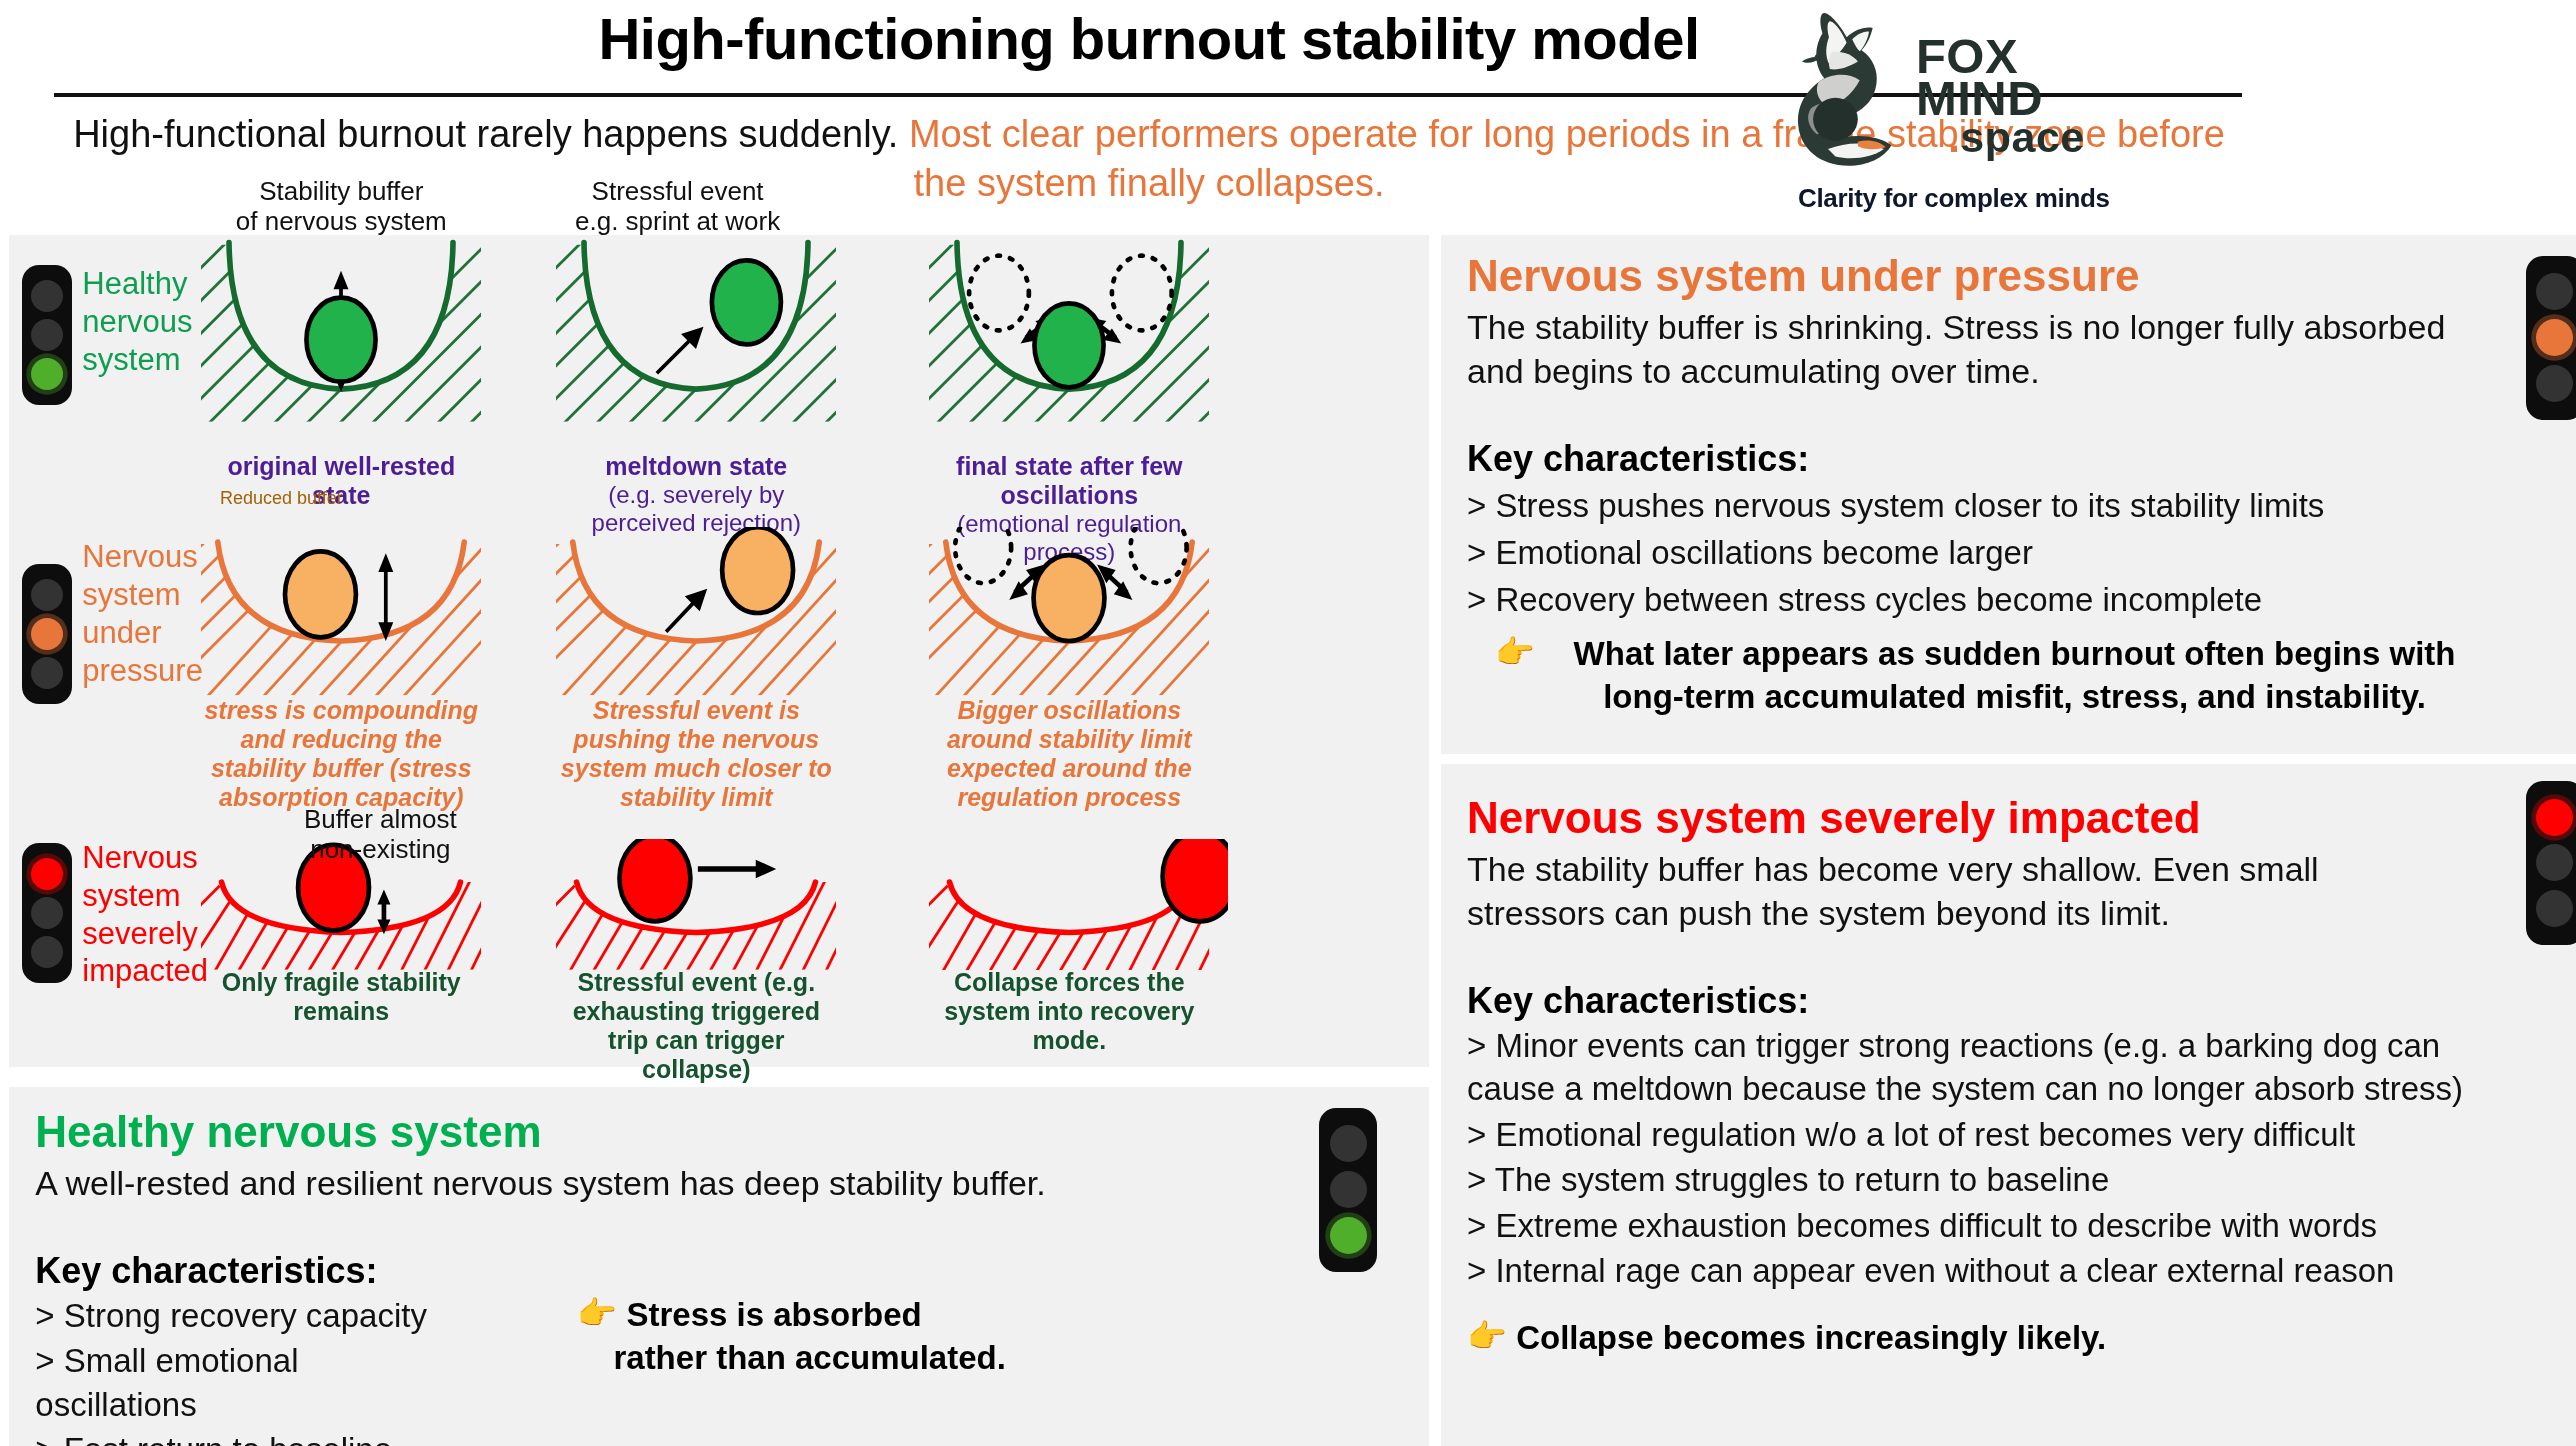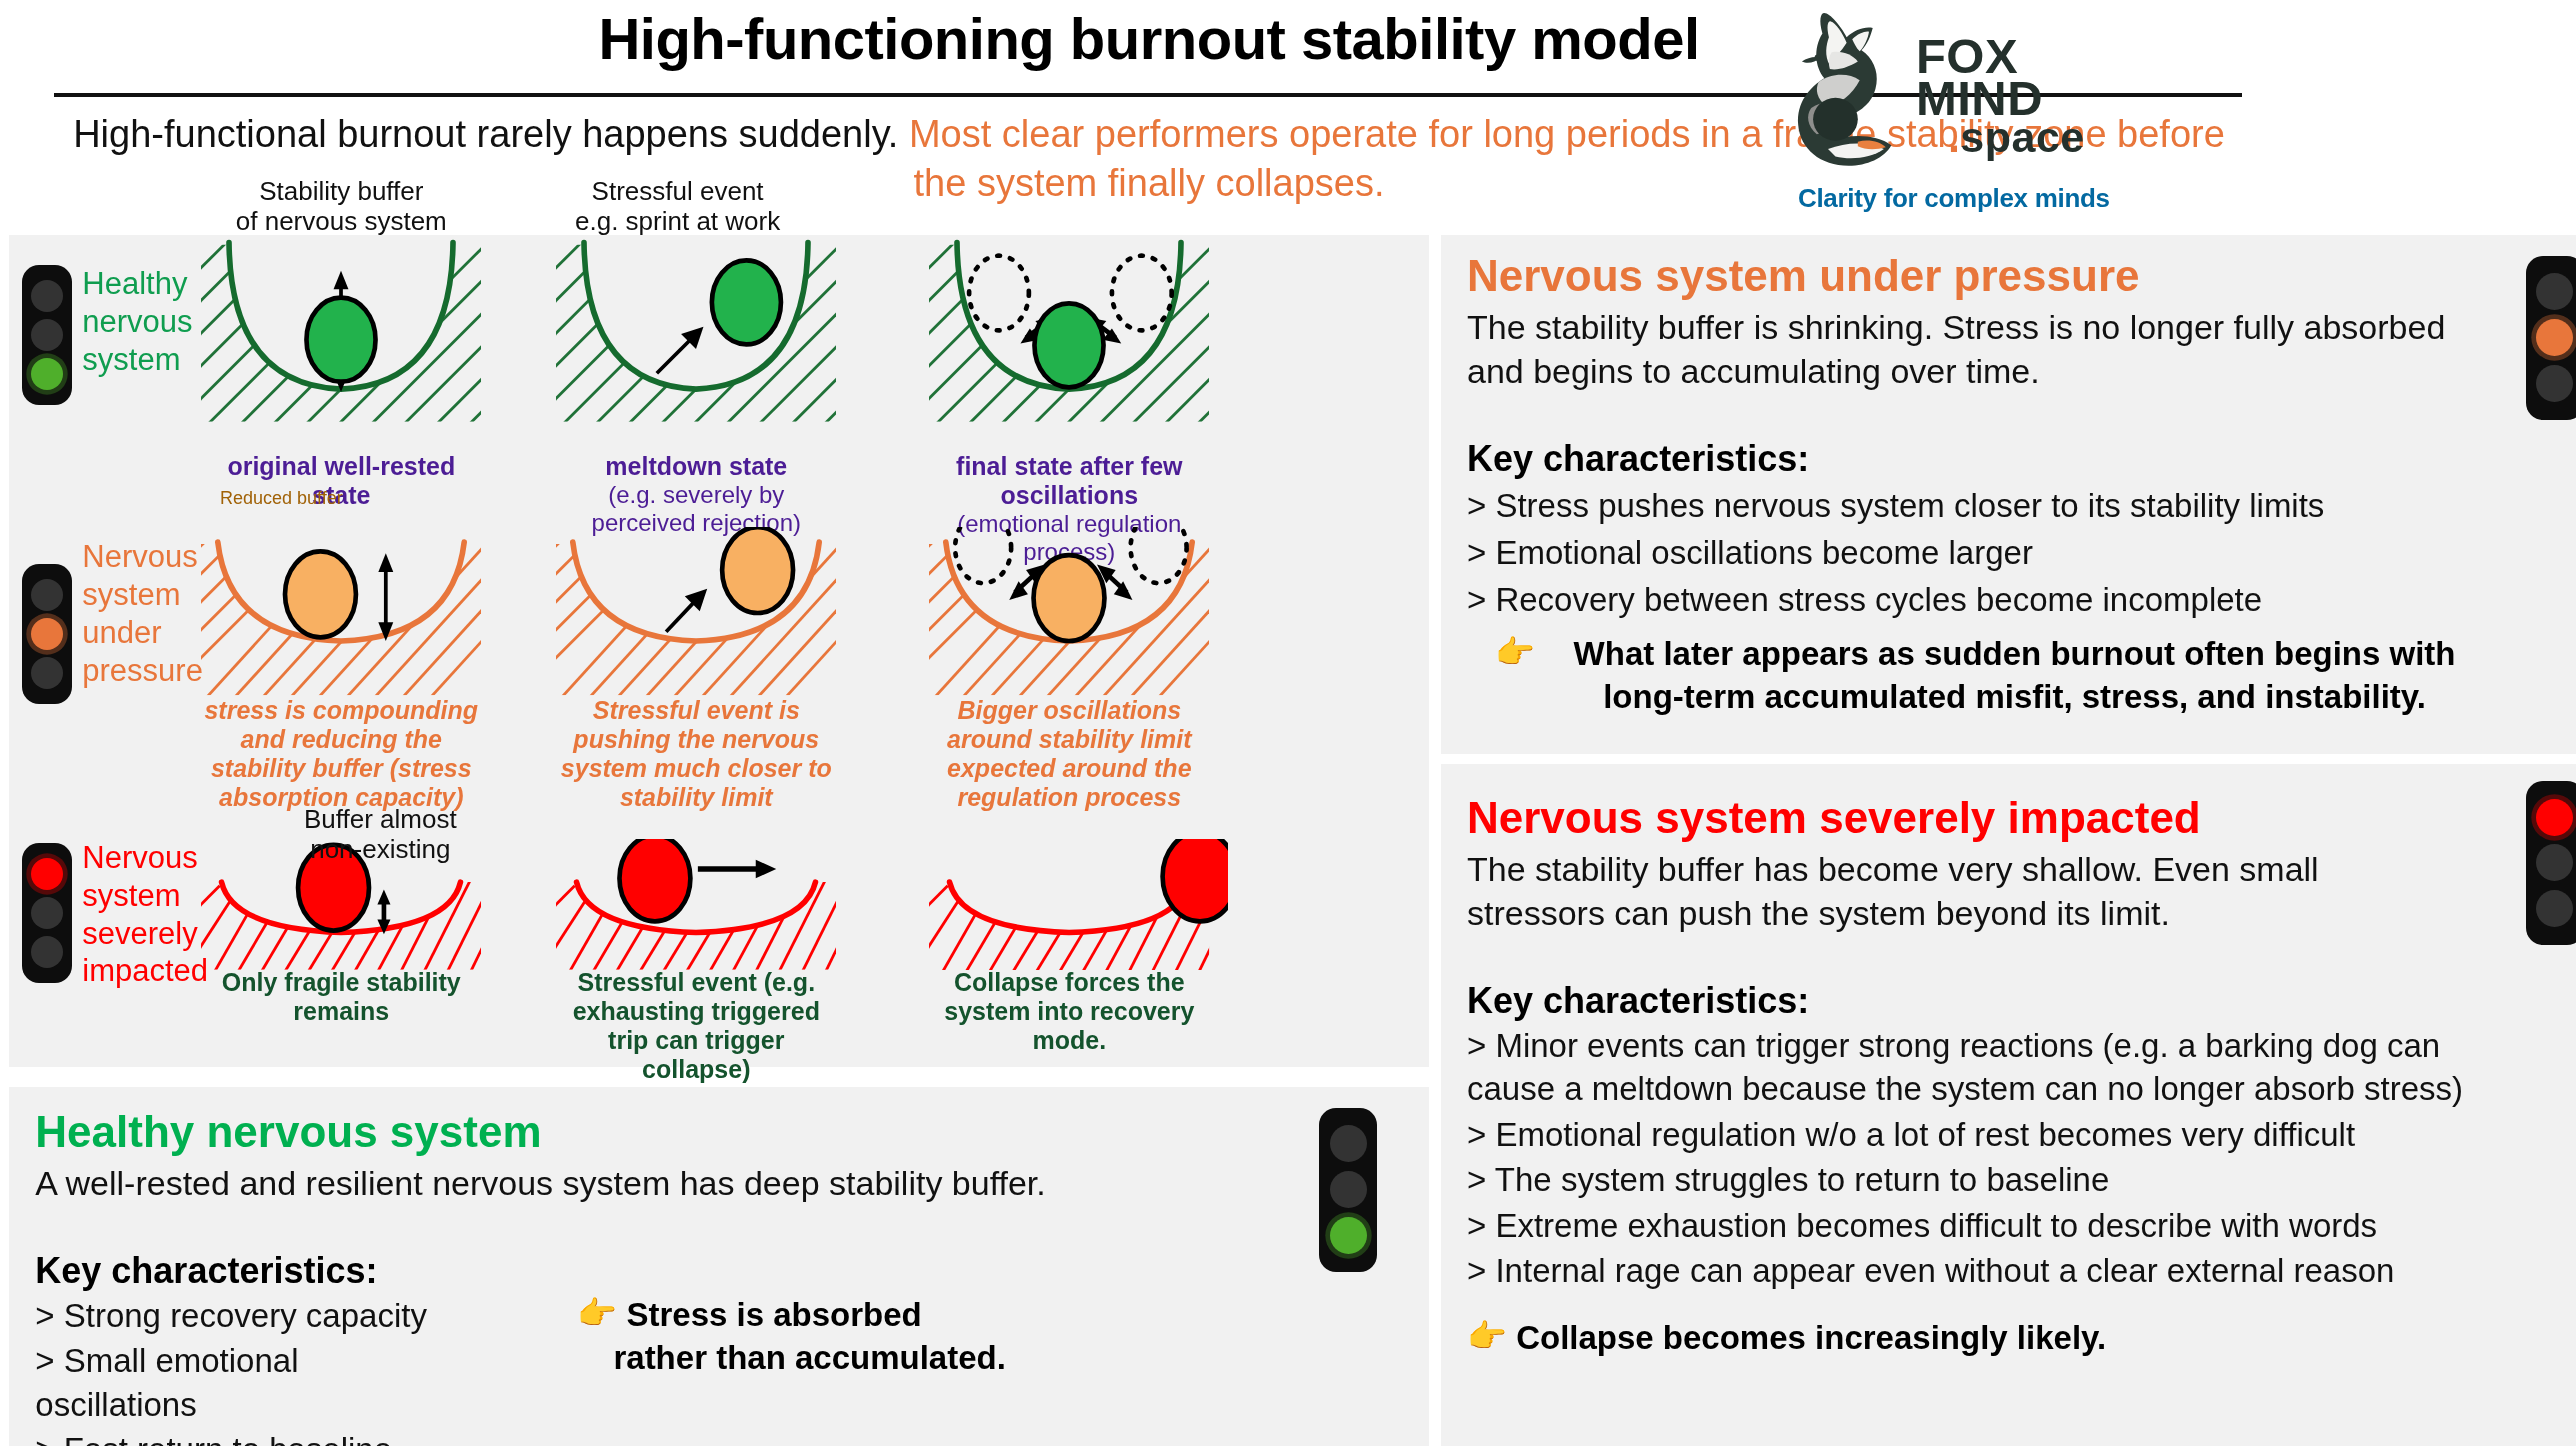--- a/index.html
+++ b/index.html
@@ -32,21 +32,21 @@
   .logo-row { position: absolute; left: 0; top: 0; width: 333px; height: 183px; display: flex; align-items: center; }
   .logo-mark { width: 123px; height: 173px; flex: none; }
   .logo-text { margin-left: 5.6px; display: flex; flex-direction: column; line-height: 0.86; }
   .logo-text .l1, .logo-text .l2 {
     font-size: 49px; font-weight: bold; color: #24302c; letter-spacing: 0.5px;
   }
   .logo-text .l3 { font-size: 43px; font-weight: bold; color: #24302c; letter-spacing: 0.5px; margin-left: 32px; }
   .logo-text .l3 .dot { color: #E8763B; }
   .tagline {
     position: absolute; left: 0; top: 179px; width: 333px; text-align: center;
-    font-size: 26px; font-weight: bold; color: #0369a1; letter-spacing: -0.3px;
+    font-size: 26px; font-weight: bold; color: #0f172a; letter-spacing: -0.3px;
   }
 
   
   .panel { position: absolute; background: #f1f1f1; }
   #diagram-panel { left: 9.3px; top: 235px; width: 1420px; height: 832px; }
   #pressure-panel { left: 1441px; top: 235px; width: 1135px; height: 519px; }
   #severe-panel  { left: 1441px; top: 764px; width: 1135px; height: 682px; }
   #healthy-panel { left: 9.3px; top: 1087px; width: 1420px; height: 360px; }
 
   

